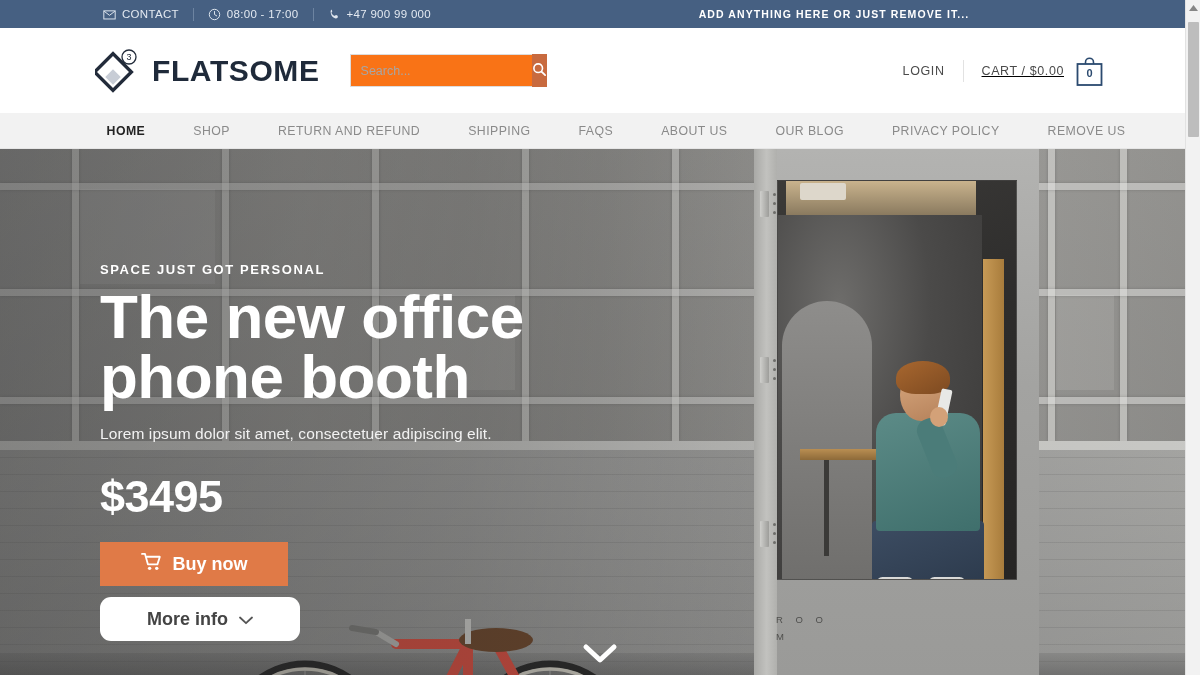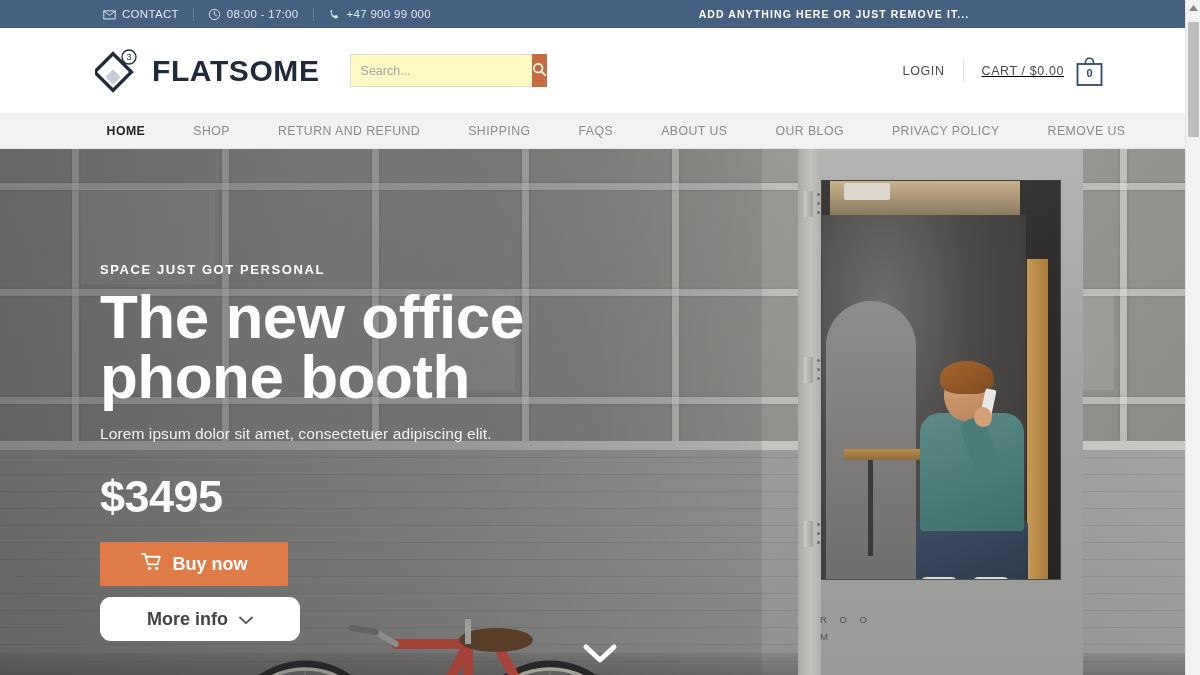--- a/index.html
+++ b/index.html
@@ -38,21 +38,21 @@
     position:relative;
   }
   .logo{display:flex;align-items:center;margin-left:95px;gap:11px;}
   .logo-mark{position:relative;width:46px;height:46px;}
   .logo-text{
     font-size:30px;font-weight:bold;color:#1f2a3a;
     letter-spacing:.6px;
   }
   .search{
     margin-left:30px;display:flex;align-items:flex-start;
-    width:193px;height:33px;border:1px solid #dcdcdc;background:#fef9c3;
+    width:193px;height:33px;border:1px solid #dcdcdc;background:#f97316;
   }
   .search input{
     flex:1;height:100%;border:0;outline:none;
     padding:0 10px;font-size:12.5px;color:#444;
     font-family:"Liberation Sans",sans-serif;background:transparent;
   }
   .search input::placeholder{color:#a6a6a6;}
   .search-btn{
     width:33px;height:33px;margin:-1px -1px -1px 0;
     background:#c86a3f;border:0;cursor:pointer;
@@ -141,21 +141,21 @@
   .btn{
     display:flex;align-items:center;justify-content:center;gap:11px;
     height:44px;font-size:18px;font-weight:bold;cursor:pointer;border:0;
     font-family:"Liberation Sans",sans-serif;
   }
   .btn-buy{width:188px;background:#e07a47;color:#ffffff;}
   .btn-info{width:200px;background:#ffffff;color:#444444;border-radius:11px;}
 
   
   .booth{
-    position:absolute;left:798px;top:0;width:285px;height:526px;
+    position:absolute;left:754px;top:0;width:285px;height:526px;
     background:linear-gradient(180deg,#b3b3b1,#a3a3a1 45%,#9a9a98);
     overflow:hidden;
   }
   .booth-frame-l{position:absolute;left:0;top:0;bottom:0;width:23px;
     background:linear-gradient(90deg,#a9a9a6,#c2c2bf 55%,#b0b0ad);}
   .booth-door{
     position:absolute;left:23px;top:31px;width:240px;height:400px;
     background:linear-gradient(160deg,#3b3a38 0%,#2e2d2c 40%,#262524 100%);
     border:1px solid rgba(255,255,255,.12);
   }

